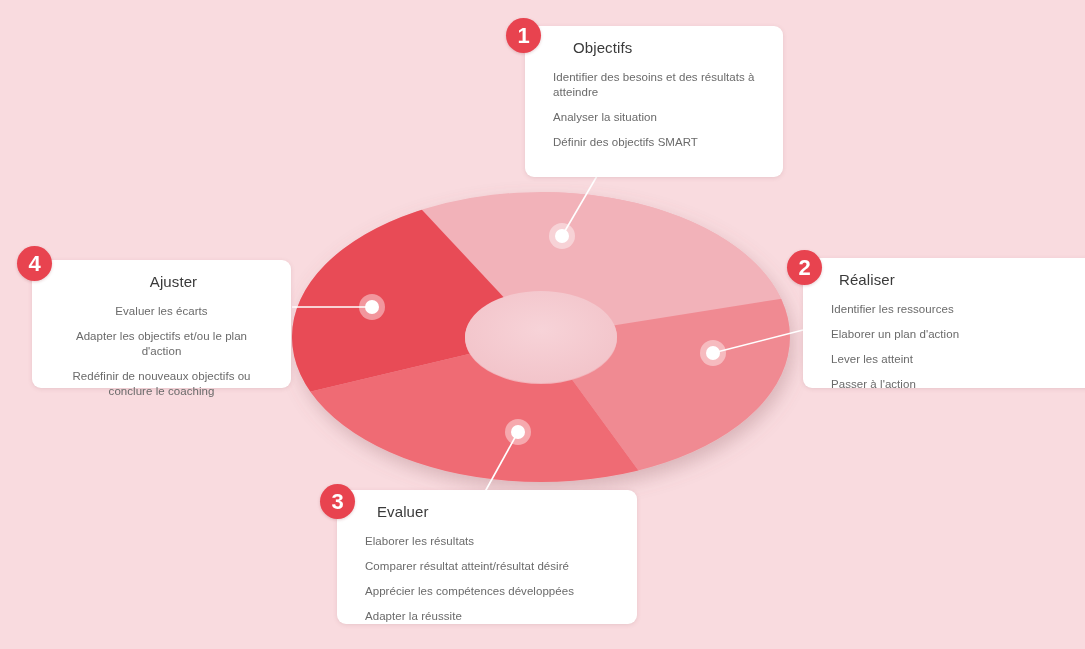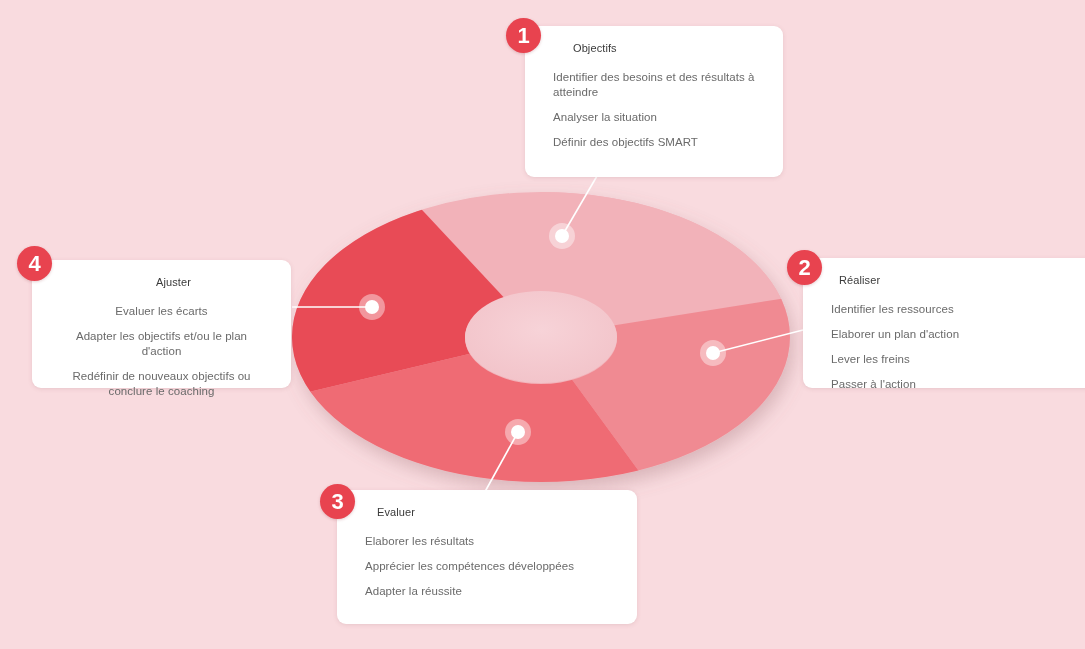--- a/index.html
+++ b/index.html
@@ -33,21 +33,21 @@
   
   .card{
     position:absolute;
     background:#ffffff;
     border-radius:9px;
     box-shadow:0 1px 4px rgba(150,90,95,0.17);
     box-sizing:border-box;
     padding:12px 16px 14px 16px;
   }
   .card-title{
-    font-size:11px;
+    font-size:15px;
     color:#3a3a3a;
     font-weight:400;
     margin:0 0 9px 0;
     letter-spacing:0.1px;
     line-height:20px;
   }
   .card ul{list-style:none;margin:12px;padding:0;}
   .card li{
     font-size:11.5px;
     color:#6a6a6a;
@@ -138,30 +138,31 @@
       <li>Définir des objectifs SMART</li>
     </ul>
   </div>
   <div class="badge" style="left:506px;top:18px;">1</div>
 
   <div class="card" id="card-2" style="left:803px;top:258px;width:305px;height:130px;">
     <h2 class="card-title">Réaliser</h2>
     <ul>
       <li>Identifier les ressources</li>
       <li>Elaborer un plan d'action</li>
-      <li>Lever les freins</li>
+      <li>Lever les atteint</li>
       <li>Passer à l'action</li>
     </ul>
   </div>
   <div class="badge" style="left:787px;top:250px;">2</div>
 
   <div class="card" id="card-3" style="left:337px;top:490px;width:300px;height:134px;">
     <h2 class="card-title">Evaluer</h2>
     <ul>
       <li>Elaborer les résultats</li>
+      <li>Comparer résultat atteint/résultat désiré</li>
       <li>Apprécier les compétences développées</li>
       <li>Adapter la réussite</li>
     </ul>
   </div>
   <div class="badge" style="left:320px;top:484px;">3</div>
 
   <div class="card" id="card-4" style="left:32px;top:260px;width:259px;height:128px;text-align:center;">
     <h2 class="card-title">Ajuster</h2>
     <ul>
       <li>Evaluer les écarts</li>

